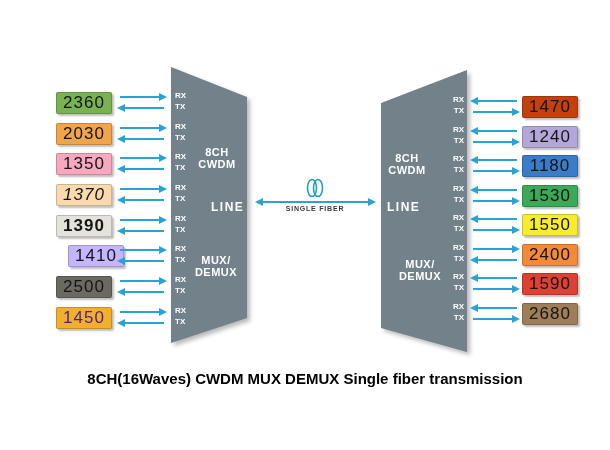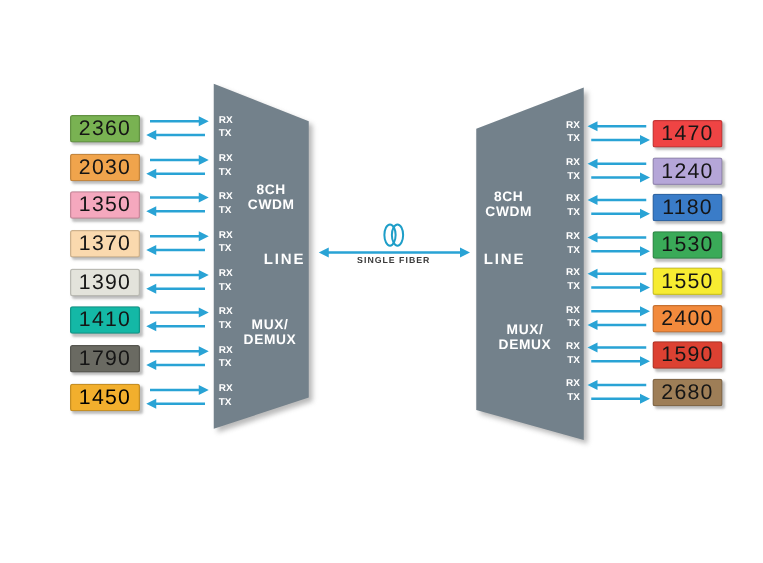--- a/index.html
+++ b/index.html
@@ -81,56 +81,56 @@
         <span>RX</span>
         <span>TX</span>
       </div>
       <div class="wave-box" style="left: 56px; top: 153px; background: rgb(245, 168, 190); color: rgb(21, 21, 21);">1350</div>
       <div class="arr right" style="left: 120px; top: 157px;"></div>
       <div class="arr left" style="left: 120px; top: 168px;"></div>
       <div class="rxtx" style="left: 175px; top: 151px;">
         <span>RX</span>
         <span>TX</span>
       </div>
-      <div class="wave-box" style="left: 56px; top: 184px; background: rgb(250, 217, 174); color: rgb(21, 21, 21);">1370</div>
+      <div class="wave-box" style="left: 56px; top: 184px; background: rgb(250, 217, 174); color: rgb(21, 21, 21); font-style: italic;">1370</div>
       <div class="arr right" style="left: 120px; top: 188px;"></div>
       <div class="arr left" style="left: 120px; top: 199px;"></div>
       <div class="rxtx" style="left: 175px; top: 182px;">
         <span>RX</span>
         <span>TX</span>
       </div>
-      <div class="wave-box" style="left: 56px; top: 215px; background: rgb(227, 227, 219); color: rgb(21, 21, 21);">1390</div>
+      <div class="wave-box" style="left: 56px; top: 215px; background: rgb(227, 227, 219); color: rgb(21, 21, 21); font-weight: bold;">1390</div>
       <div class="arr right" style="left: 120px; top: 219px;"></div>
       <div class="arr left" style="left: 120px; top: 230px;"></div>
       <div class="rxtx" style="left: 175px; top: 213px;">
         <span>RX</span>
         <span>TX</span>
       </div>
-      <div class="wave-box" style="left: 56px; top: 245px; background: #14b8a6; color: rgb(21, 21, 21);">1410</div>
+      <div class="wave-box" style="left: 68px; top: 245px; background: #c4b5fd; color: rgb(21, 21, 21);">1410</div>
       <div class="arr right" style="left: 120px; top: 249px;"></div>
       <div class="arr left" style="left: 120px; top: 260px;"></div>
       <div class="rxtx" style="left: 175px; top: 243px;">
         <span>RX</span>
         <span>TX</span>
       </div>
-      <div class="wave-box" style="left: 56px; top: 276px; background: rgb(106, 106, 98); color: rgb(21, 21, 21);">1790</div>
+      <div class="wave-box" style="left: 56px; top: 276px; background: rgb(106, 106, 98); color: rgb(21, 21, 21);">2500</div>
       <div class="arr right" style="left: 120px; top: 280px;"></div>
       <div class="arr left" style="left: 120px; top: 291px;"></div>
       <div class="rxtx" style="left: 175px; top: 274px;">
         <span>RX</span>
         <span>TX</span>
       </div>
-      <div class="wave-box" style="left: 56px; top: 307px; background: rgb(242, 175, 45); color: #000000;">1450</div>
+      <div class="wave-box" style="left: 56px; top: 307px; background: rgb(242, 175, 45); color: #4c1d95;">1450</div>
       <div class="arr right" style="left: 120px; top: 311px;"></div>
       <div class="arr left" style="left: 120px; top: 322px;"></div>
       <div class="rxtx" style="left: 175px; top: 305px;">
         <span>RX</span>
         <span>TX</span>
       </div>
-      <div class="wave-box" style="left: 522px; top: 96px; background: #ef4444; color: rgb(21, 21, 21);">1470</div>
+      <div class="wave-box" style="left: 522px; top: 96px; background: #c2410c; color: rgb(21, 21, 21);">1470</div>
       <div class="arr left" style="left: 473px; top: 100px;"></div>
       <div class="arr right" style="left: 473px; top: 111px;"></div>
       <div class="rxtx r" style="left: 446px; top: 94px;">
         <span>RX</span>
         <span>TX</span>
       </div>
       <div class="wave-box" style="left: 522px; top: 126px; background: rgb(181, 166, 216); color: rgb(21, 21, 21);">1240</div>
       <div class="arr left" style="left: 473px; top: 130px;"></div>
       <div class="arr right" style="left: 473px; top: 141px;"></div>
       <div class="rxtx r" style="left: 446px; top: 124px;">
@@ -174,13 +174,14 @@
       </div>
       <div class="wave-box" style="left: 522px; top: 303px; background: rgb(158, 126, 87); color: rgb(21, 21, 21);">2680</div>
       <div class="arr left" style="left: 473px; top: 307px;"></div>
       <div class="arr right" style="left: 473px; top: 318px;"></div>
       <div class="rxtx r" style="left: 446px; top: 301px;">
         <span>RX</span>
         <span>TX</span>
       </div>
     </div>
 
+  <div class="caption">8CH(16Waves) CWDM MUX DEMUX Single fiber transmission</div>
 </div>
 
 </body></html>

